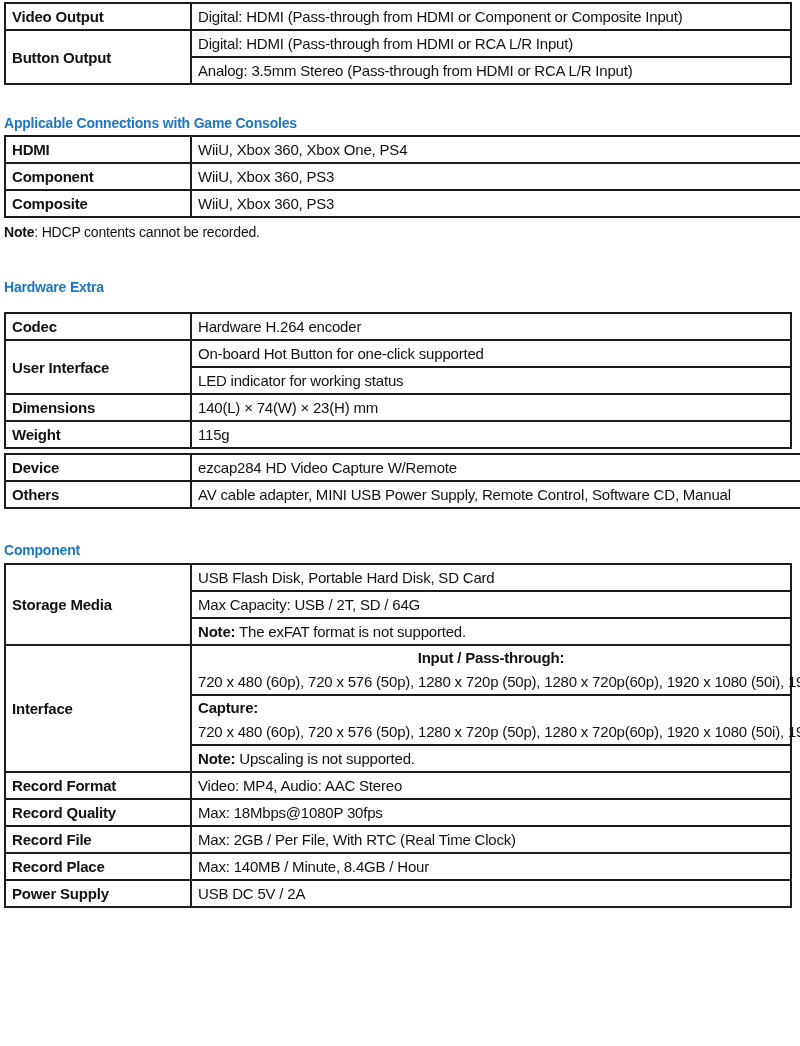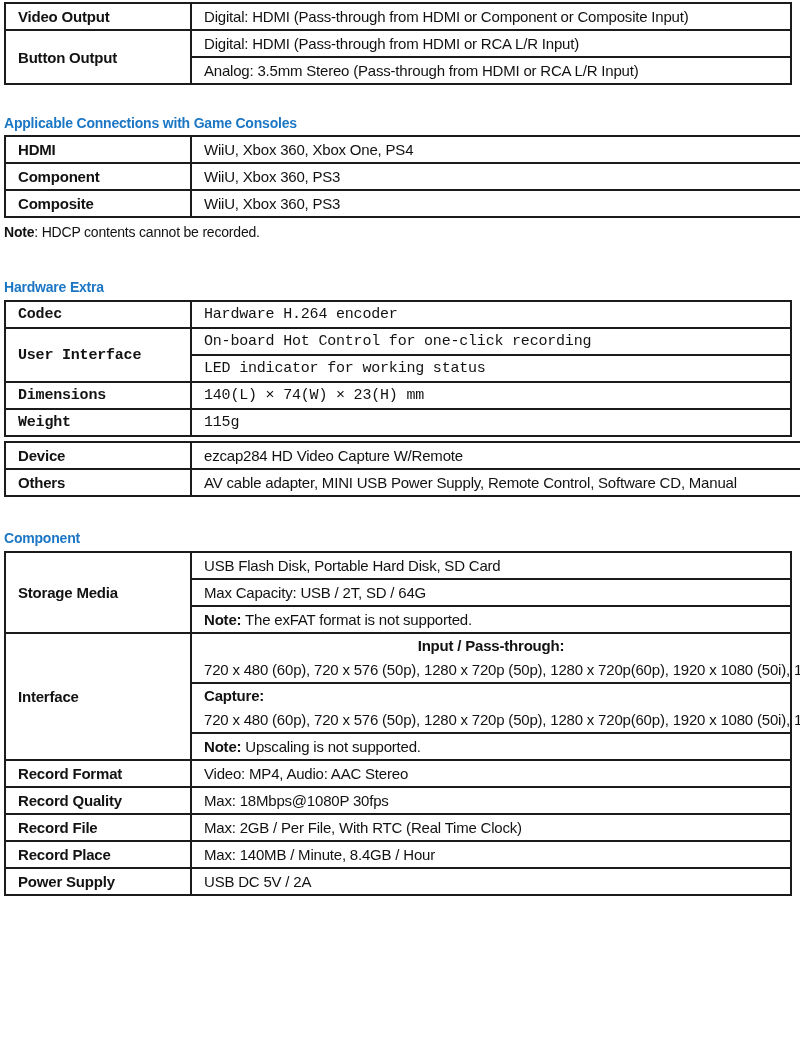--- a/index.html
+++ b/index.html
@@ -3,21 +3,21 @@
 <meta charset="utf-8">
 <style>
   html,body{margin:0;padding:0;}
   body{
     width:800px;height:1046px;overflow:hidden;background:#ffffff;
     font-family:"Liberation Sans","DejaVu Sans",sans-serif;color:#121212;
   }
   .page{position:relative;width:800px;height:1046px;overflow:hidden;padding-left:4px;box-sizing:border-box;}
   table.spec{border-collapse:collapse;table-layout:fixed;}
   table.spec td{
-    border:2px solid #1b1b1b;font-size:15px;padding:0 12px;height:25px;
+    border:2px solid #1b1b1b;font-size:15px;padding:0 6px;height:25px;
     vertical-align:middle;white-space:nowrap;overflow:visible;letter-spacing:-0.2px;
   }
   td.lbl{font-weight:bold;}
   col.c-label{width:186px;}
   .w-narrow{width:788px;}
   .w-wide{width:844px;}
   .sec-heading{
     font-size:14px;font-weight:bold;color:#1b76c4;letter-spacing:-0.2px;
     height:18px;line-height:18px;
   }
@@ -29,21 +29,21 @@
   }
   td.block .blk-title{font-weight:bold;}
   td.h-input{height:97px;text-align:center;}
   td.h-capture{height:95px;}
   
   #t1{margin-top:2px;}
   #h-consoles{margin-top:29px;}
   #t2{margin-top:3px;}
   #note-consoles{margin-top:5px;}
   #h-hardware{margin-top:37px;}
-  #t3{margin-top:4px;font-family:Liberation Mono, monospace;}
+  #t3{margin-top:16px;}
   #h-package{margin-top:32px;}
   #t4{margin-top:4px;}
   #h-standards{margin-top:32px;}
   #t5{margin-top:4px;}
 </style>
 </head>
 <body>
 
 <div class="page">
 
@@ -96,21 +96,21 @@
         <col class="c-label">
         <col>
       </colgroup>
     <tbody>
         <tr>
       <td class="lbl">Codec</td>
       <td>Hardware H.264 encoder</td>
     </tr>
     <tr>
       <td class="lbl" rowspan="2">User Interface</td>
-      <td>On-board Hot Control for one-click recording</td>
+      <td>On-board Hot Button for one-click supported</td>
     </tr>
     <tr>
       <td>LED indicator for working status</td>
     </tr>
     <tr>
       <td class="lbl">Dimensions</td>
       <td>140(L) × 74(W) × 23(H) mm</td>
     </tr>
     <tr>
       <td class="lbl">Weight</td>

